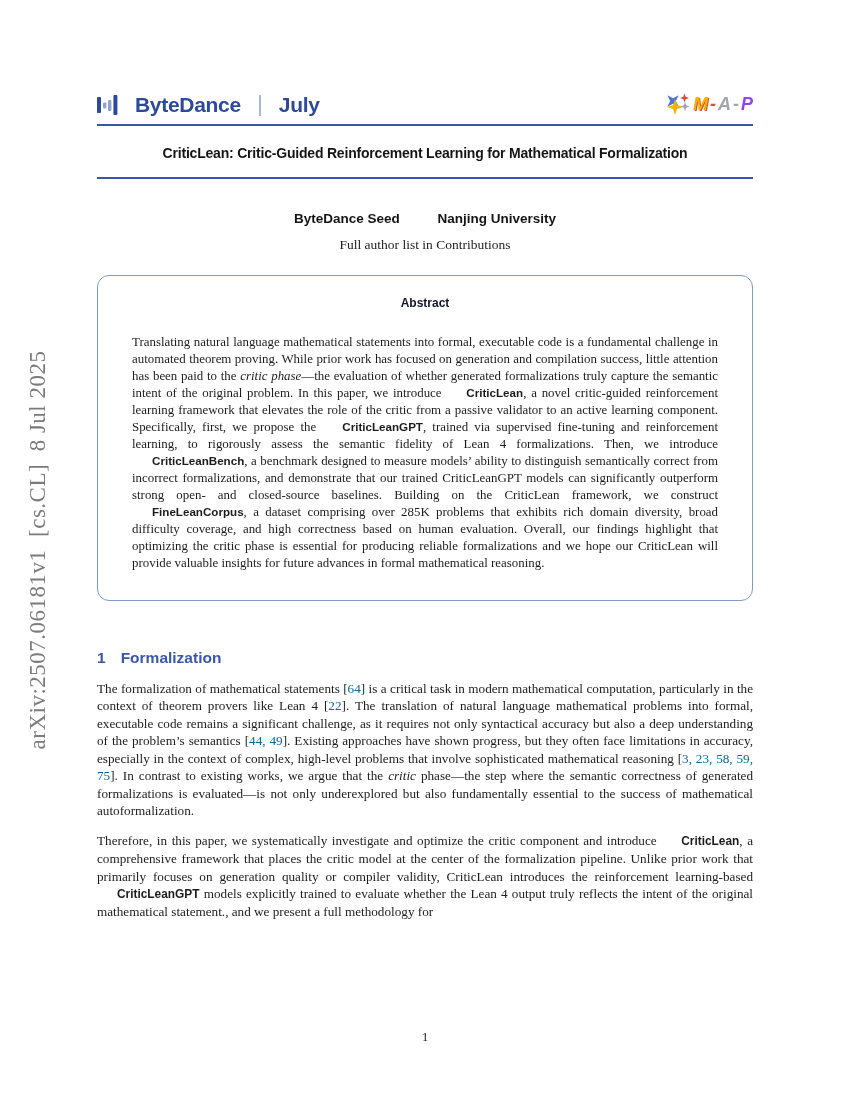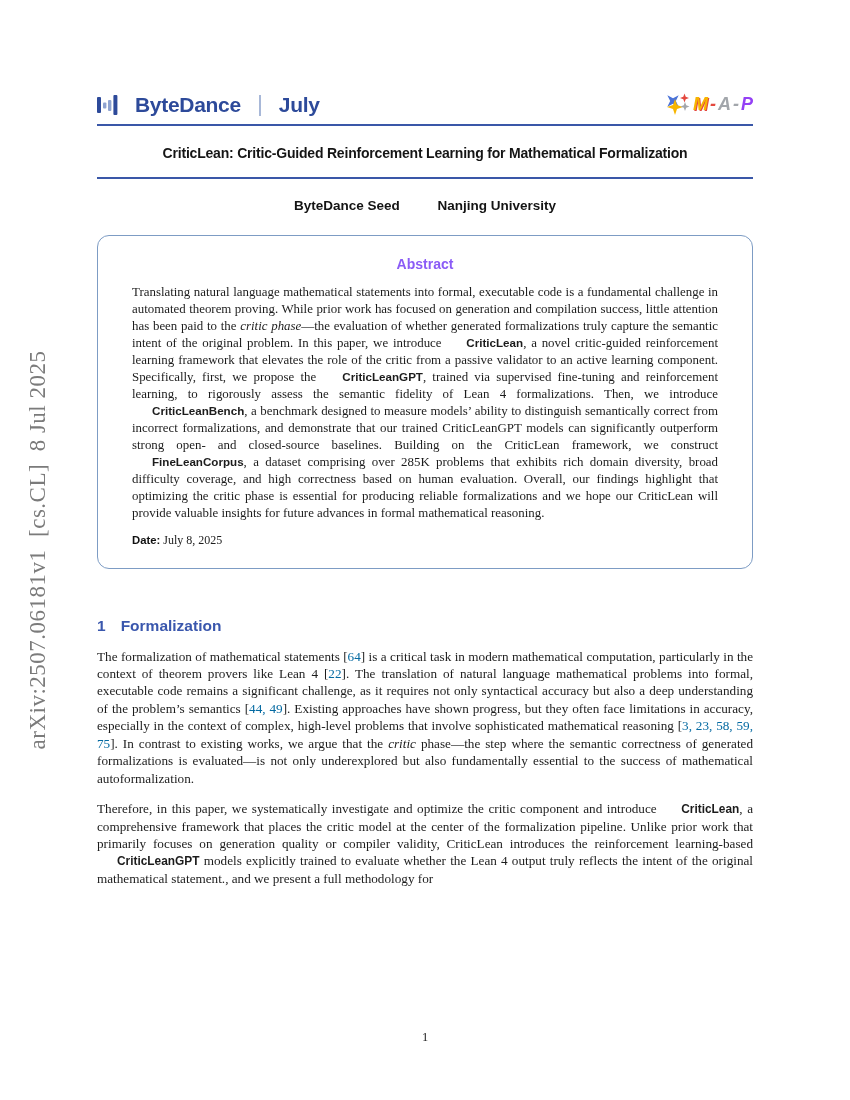--- a/index.html
+++ b/index.html
@@ -36,35 +36,35 @@
   
   .paper-title {
     margin:18px auto 0; max-width:660px; text-align:center;
     font-family:"Liberation Sans", sans-serif; font-weight:700;
     font-size:14px; line-height:1.33; color:#151515; letter-spacing:-0.2px;
   }
   .title-rule { margin-top:14px; border-top:2px solid #3a57a8; }
 
   
   .affils {
-    margin-top:19px; text-align:center;
+    margin-top:32px; text-align:center;
     font-family:"Liberation Sans", sans-serif; font-weight:700;
     font-size:13.5px; color:#141414;
   }
   .affils span { margin:0 17px; }
   .author-note { margin-top:11px; text-align:center; font-size:13.5px; color:#1c1c1c; }
 
   
   .abstract-box {
     margin-top:22px; border:1.5px solid #7d9cc4; border-radius:12px;
     padding:20px 34px 18px;
   }
   .abstract-heading {
     text-align:center; font-family:"Liberation Sans", sans-serif;
-    font-weight:700; font-size:14px; color:#8b5cf6; margin-bottom:12px;
+    font-weight:700; font-size:12px; color:#0f172a; margin-bottom:24px;
   }
   .abstract-body {
     font-size:12.9px; line-height:1.32; text-align:justify; color:#1c1c1c;
   }
   .meta { margin-top:10px; font-size:12px; line-height:1.46; }
   .meta-label {
     font-family:"Liberation Sans", sans-serif; font-weight:700;
     font-size:11.3px; color:#111;
   }
 
@@ -142,29 +142,26 @@
       </div>
     </div>
 
     <div class="paper-title">CriticLean: Critic-Guided Reinforcement Learning for Mathematical Formalization</div>
     <div class="title-rule"></div>
 
     <div class="affils">
       <span>ByteDance Seed</span>
       <span>Nanjing University</span>
     </div>
+    <div class="author-note">Full author list in Contributions</div>
 
     <div class="abstract-box">
       <div class="abstract-heading">Abstract</div>
       <div class="abstract-body"><span class="seg-n">Translating natural language mathematical statements into formal, executable code is a fundamental challenge in automated theorem proving. While prior work has focused on generation and compilation success, little attention has been paid to the </span><span class="seg-i">critic phase</span><span class="seg-n">—the evaluation of whether generated formalizations truly capture the semantic intent of the original problem. In this paper, we introduce </span><span class="seg-b">CriticLean</span><span class="seg-n">, a novel critic-guided reinforcement learning framework that elevates the role of the critic from a passive validator to an active learning component. Specifically, first, we propose the </span><span class="seg-b">CriticLeanGPT</span><span class="seg-n">, trained via supervised fine-tuning and reinforcement learning, to rigorously assess the semantic fidelity of Lean 4 formalizations. Then, we introduce </span><span class="seg-b">CriticLeanBench</span><span class="seg-n">, a benchmark designed to measure models’ ability to distinguish semantically correct from incorrect formalizations, and demonstrate that our trained CriticLeanGPT models can significantly outperform strong open- and closed-source baselines. Building on the CriticLean framework, we construct </span><span class="seg-b">FineLeanCorpus</span><span class="seg-n">, a dataset comprising over 285K problems that exhibits rich domain diversity, broad difficulty coverage, and high correctness based on human evaluation. Overall, our findings highlight that optimizing the critic phase is essential for producing reliable formalizations and we hope our CriticLean will provide valuable insights for future advances in formal mathematical reasoning.</span></div>
       <div class="meta">
-        <div>
-          <span class="meta-label">Date:</span>
-          <span>July 8, 2025</span>
-        </div>
       </div>
     </div>
 
     <div class="section-heading">
       <span class="section-number">1</span><span>Formalization</span>
     </div>
     <div class="body-par"><span class="seg-n">The formalization of mathematical statements [</span><span class="seg-c">64</span><span class="seg-n">] is a critical task in modern mathematical computation, particularly in the context of theorem provers like Lean 4 [</span><span class="seg-c">22</span><span class="seg-n">]. The translation of natural language mathematical problems into formal, executable code remains a significant challenge, as it requires not only syntactical accuracy but also a deep understanding of the problem’s semantics [</span><span class="seg-c">44, 49</span><span class="seg-n">]. Existing approaches have shown progress, but they often face limitations in accuracy, especially in the context of complex, high-level problems that involve sophisticated mathematical reasoning [</span><span class="seg-c">3, 23, 58, 59, 75</span><span class="seg-n">]. In contrast to existing works, we argue that the </span><span class="seg-i">critic</span><span class="seg-n"> phase—the step where the semantic correctness of generated formalizations is evaluated—is not only underexplored but also fundamentally essential to the success of mathematical autoformalization.</span></div>
     <div class="body-par"><span class="seg-n">Therefore, in this paper, we systematically investigate and optimize the critic component and introduce </span><span class="seg-b">CriticLean</span><span class="seg-n">, a comprehensive framework that places the critic model at the center of the formalization pipeline. Unlike prior work that primarily focuses on generation quality or compiler validity, CriticLean introduces the reinforcement learning-based </span><span class="seg-b">CriticLeanGPT</span><span class="seg-n"> models explicitly trained to evaluate whether the Lean 4 output truly reflects the intent of the original mathematical statement., and we present a full methodology for</span></div>
 
   </div>

